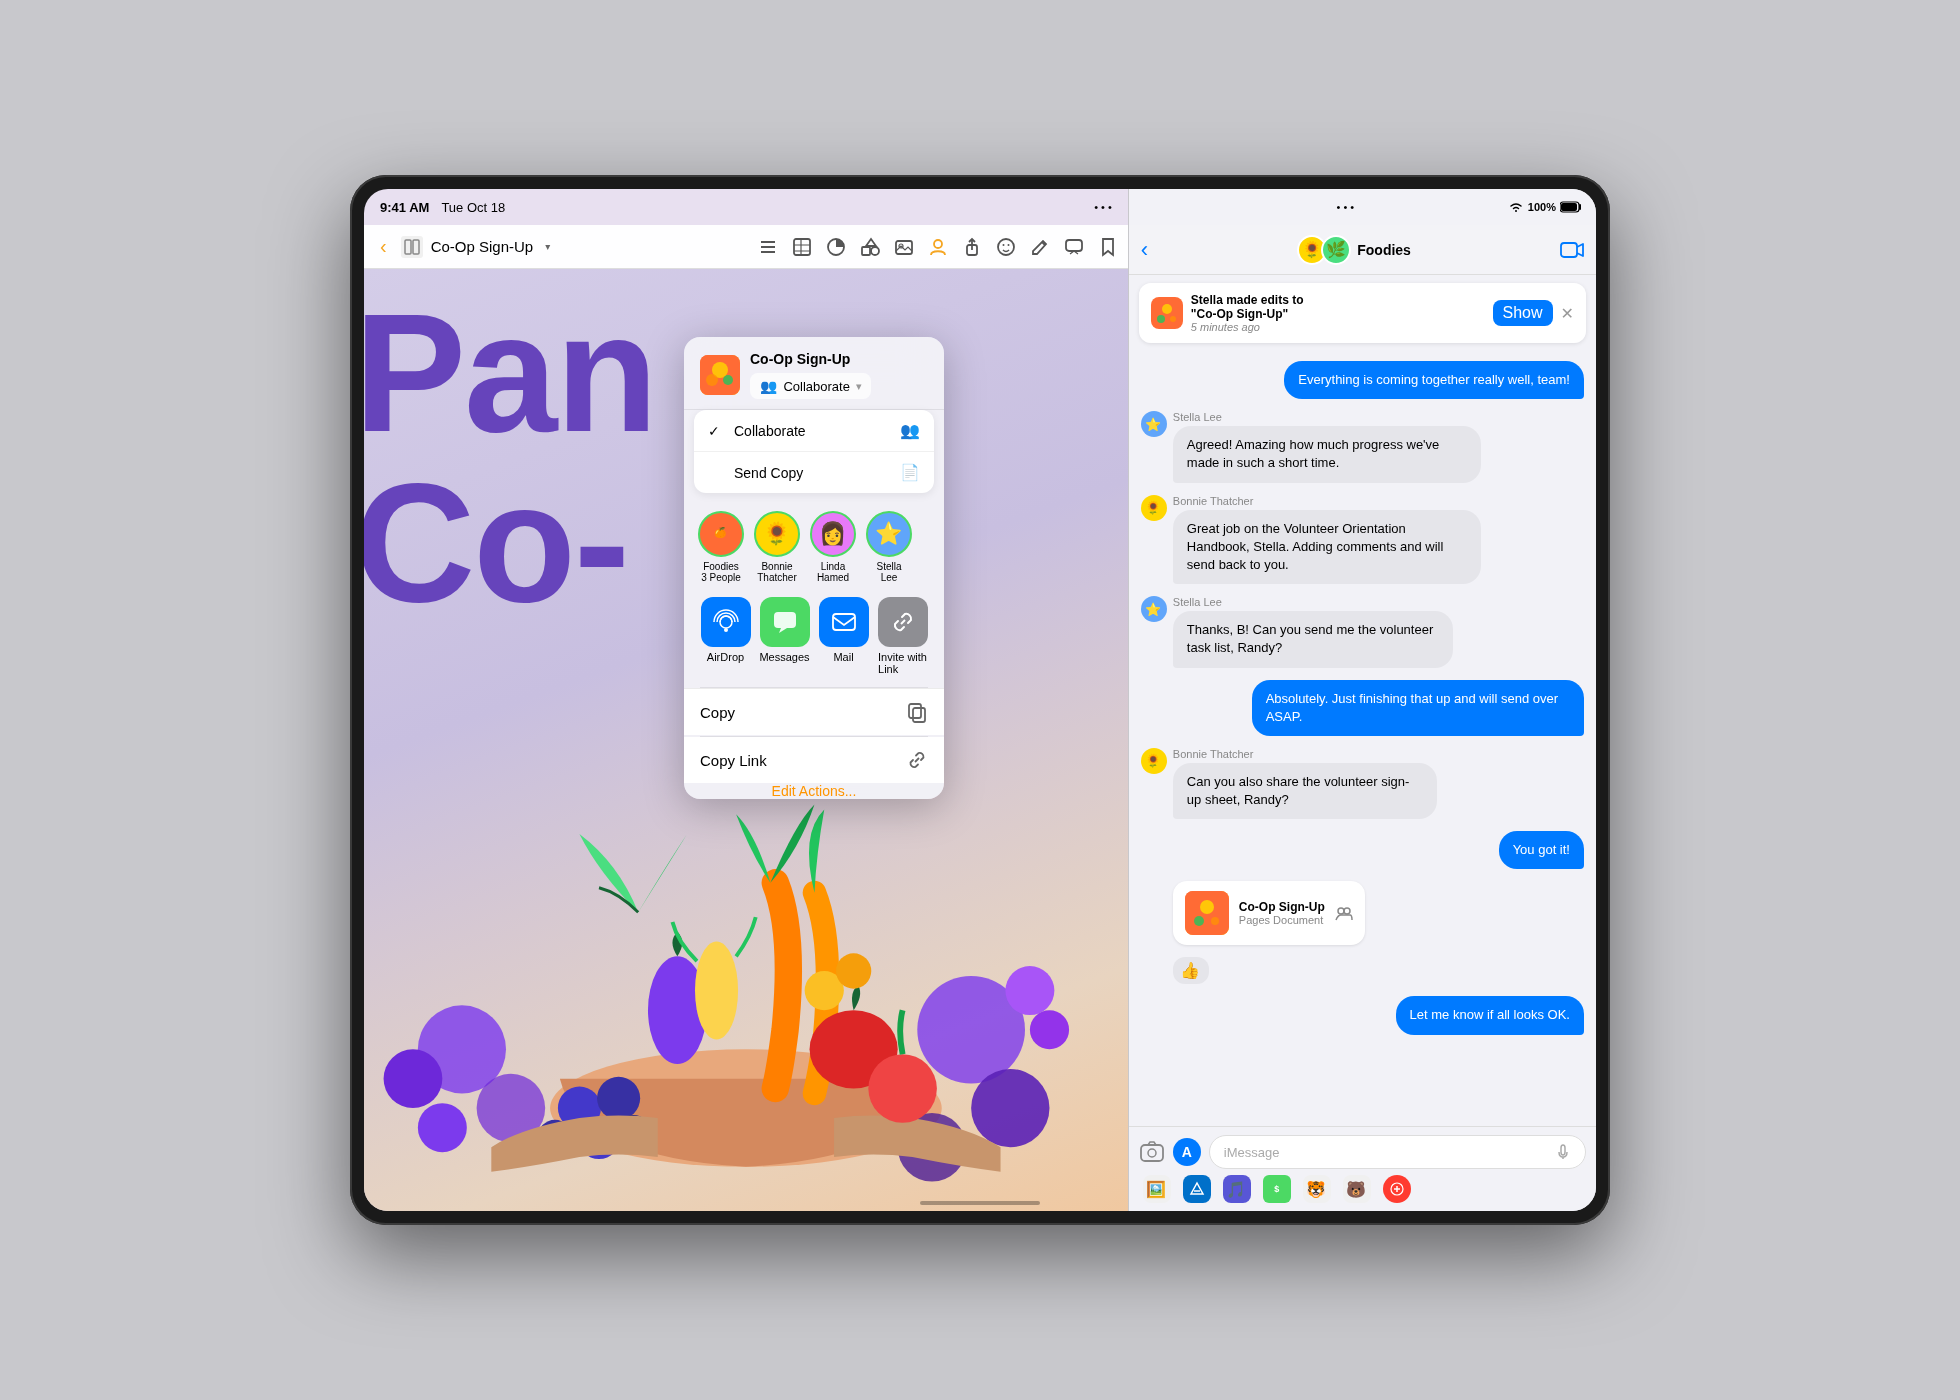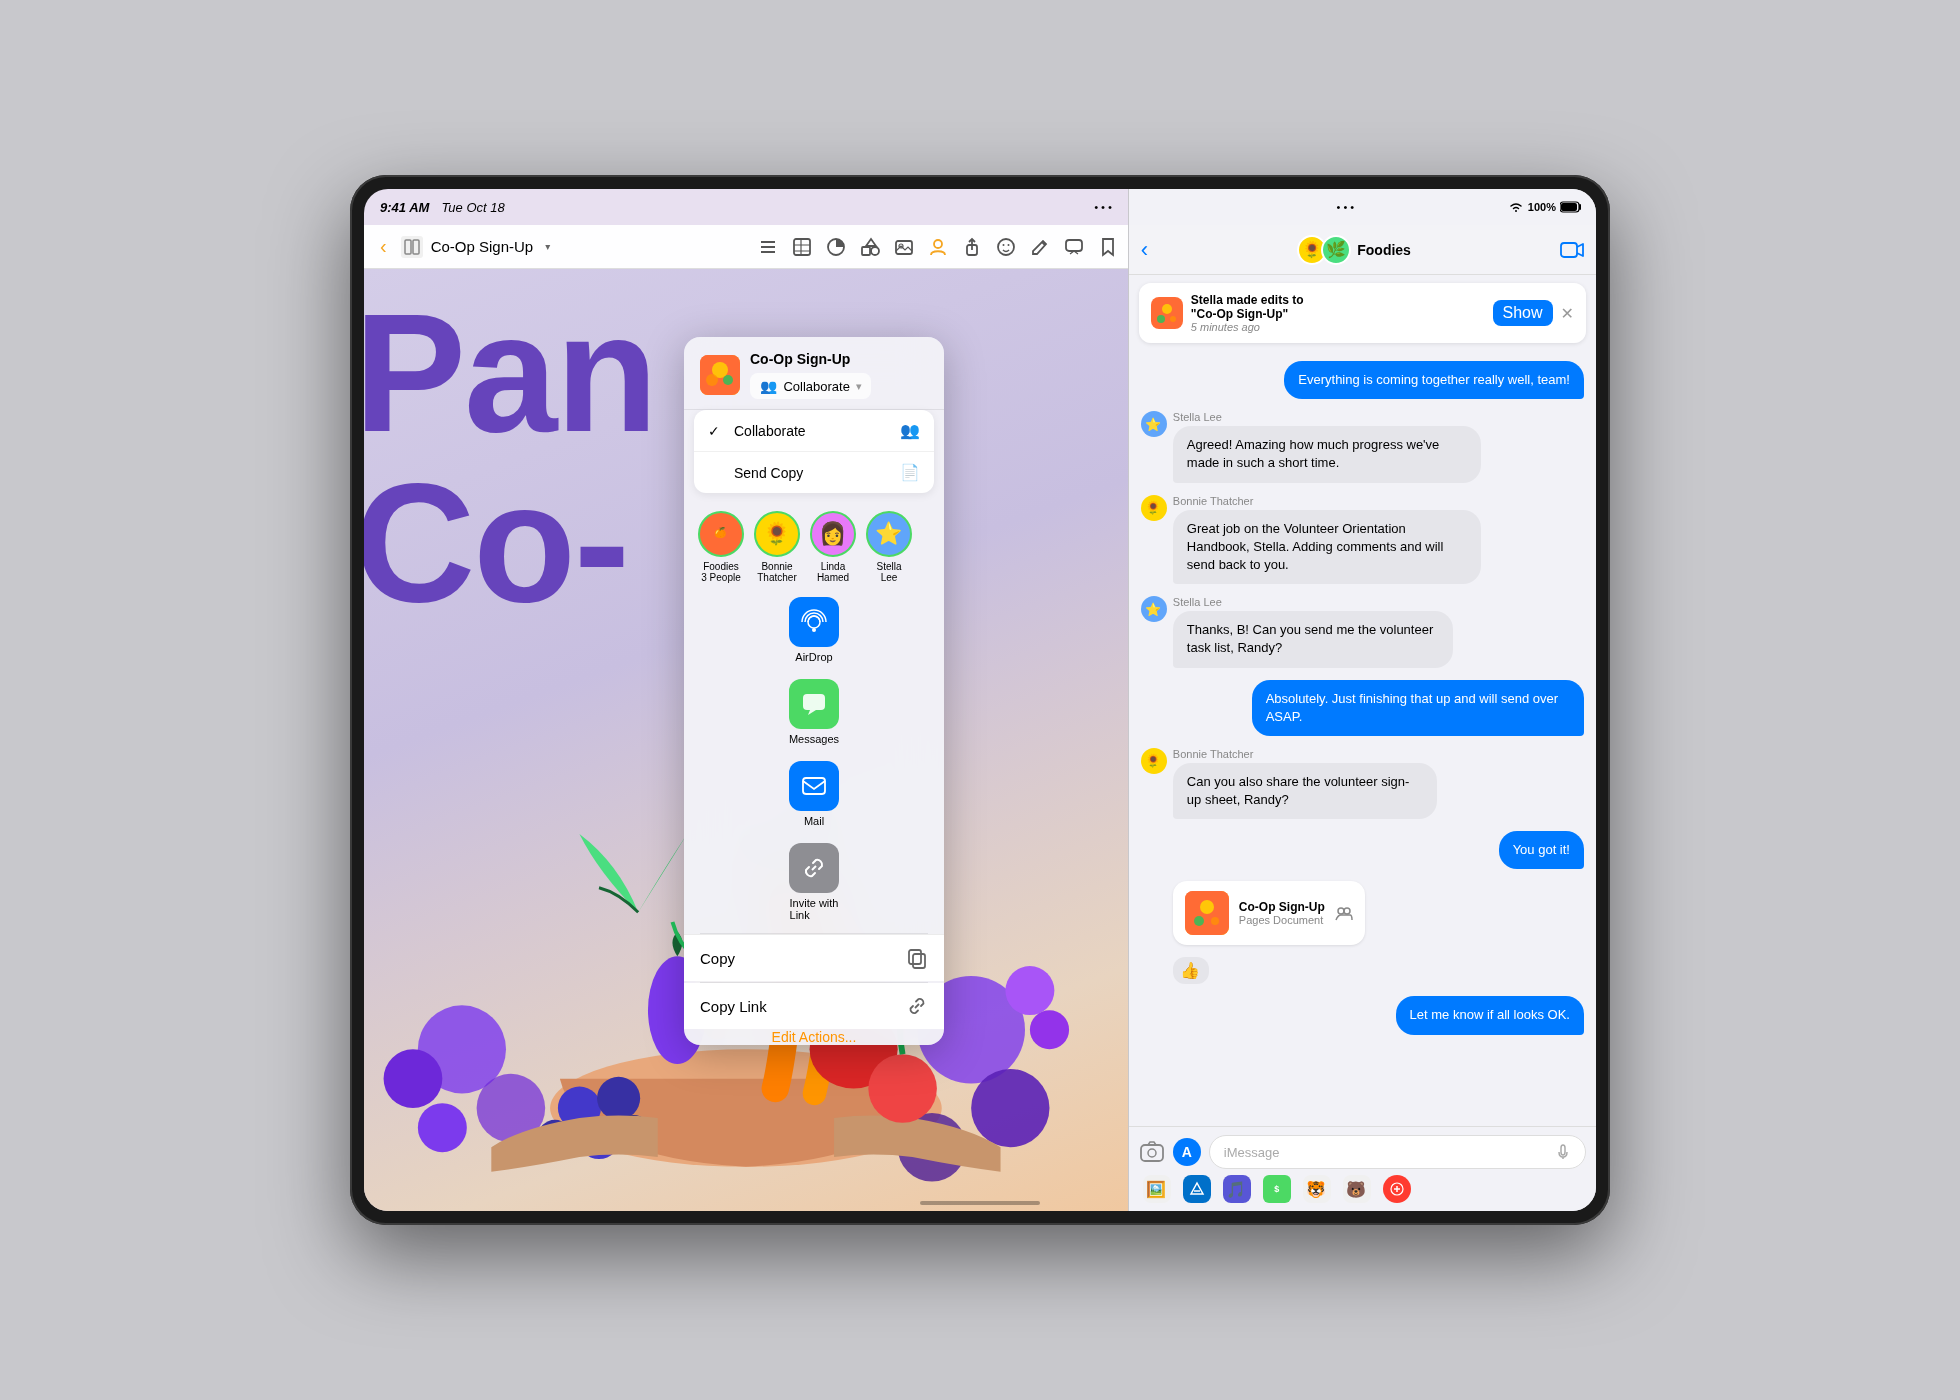--- a/index.html
+++ b/index.html
@@ -44,21 +44,20 @@
       top: 0;
       left: 0;
       right: 0;
       height: 36px;
       display: flex;
       align-items: center;
       justify-content: space-between;
       padding: 0 16px;
       background: rgba(255,255,255,0.0);
       z-index: 10;
-      font-style: italic;
     }
     .status-time {
       font-size: 13px;
       font-weight: 600;
       color: #000;
     }
     .status-date {
       font-size: 13px;
       font-weight: 500;
       color: #000;
@@ -477,23 +476,22 @@
     }
     .person-name {
       font-size: 10px;
       color: #000;
       text-align: center;
       max-width: 50px;
     }
     
     .share-actions-row {
       display: flex;
-      gap: 16px;
+      gap: 4px;
       padding: 8px 14px 12px;
-      flex-direction: column;
     }
     .share-action-item {
       display: flex;
       flex-direction: column;
       align-items: center;
       gap: 4px;
       flex: 1;
       cursor: pointer;
     }
     .share-action-icon {

